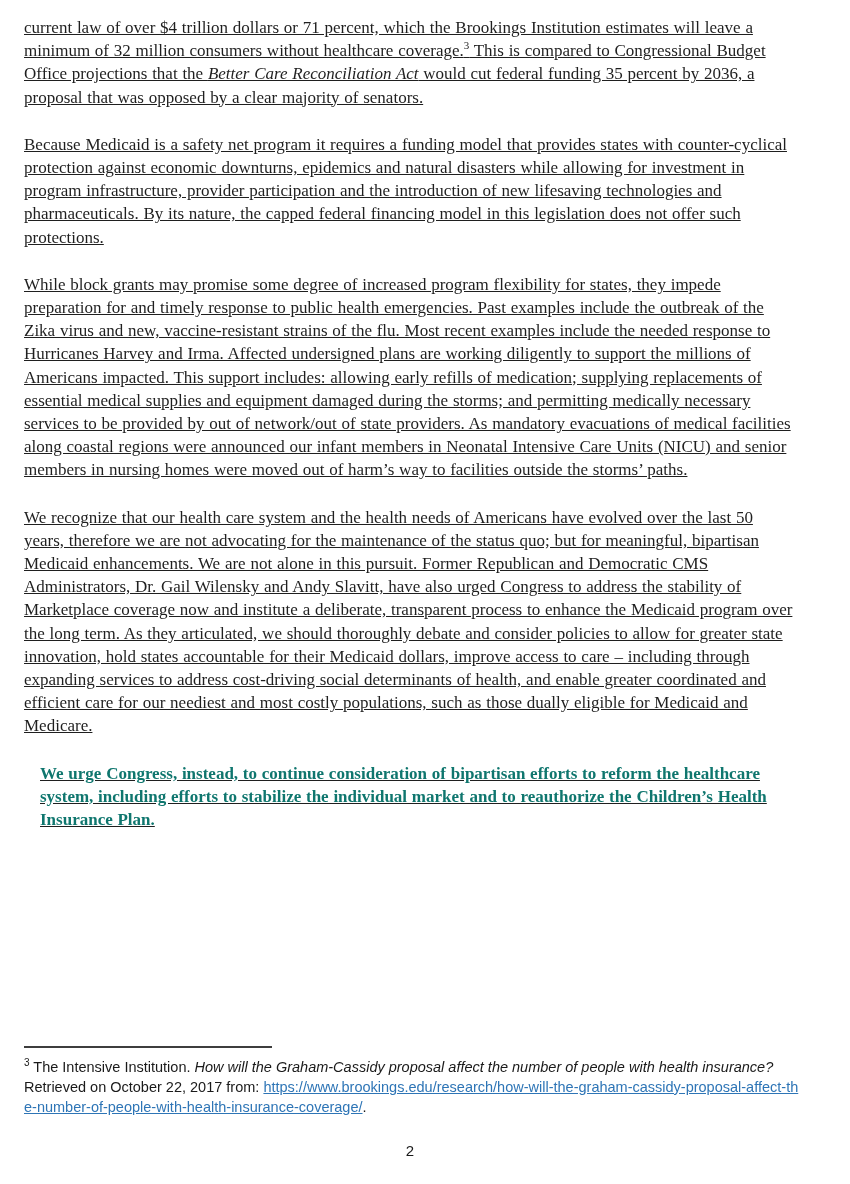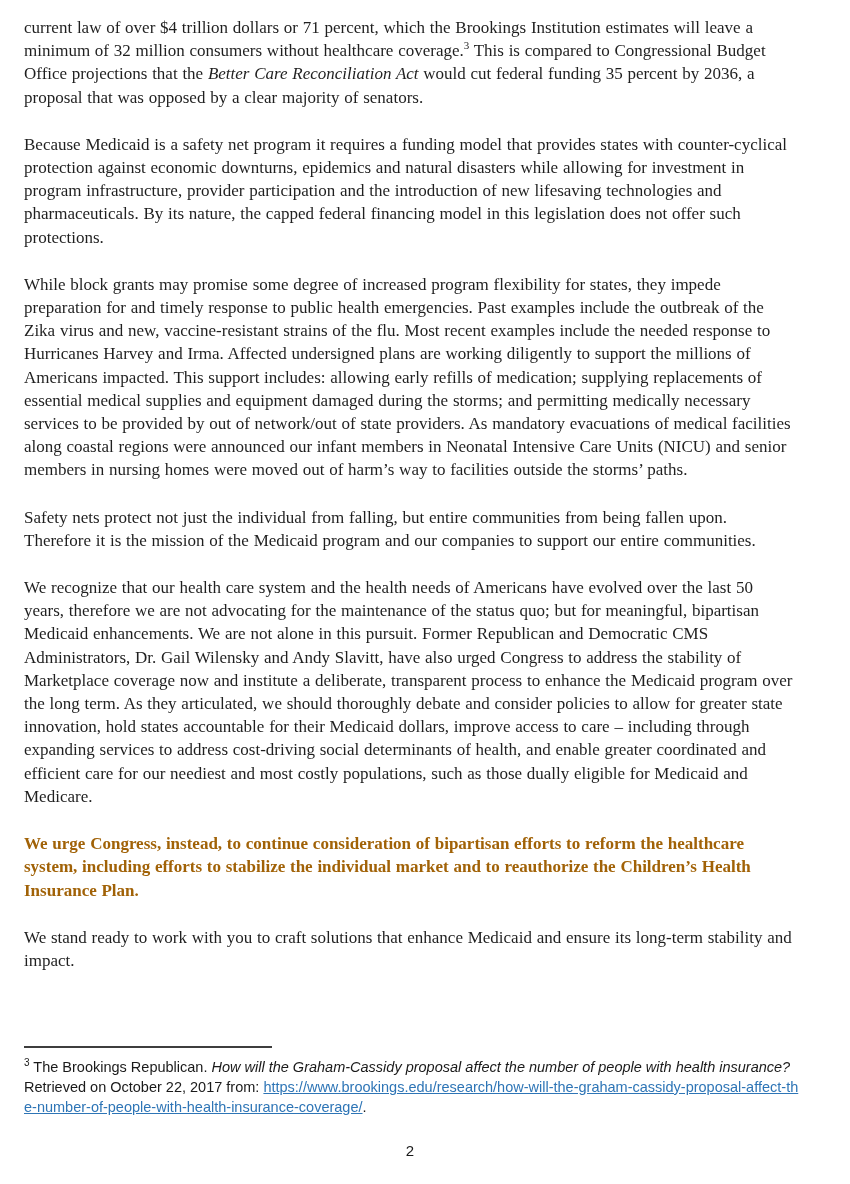--- a/index.html
+++ b/index.html
@@ -4,34 +4,36 @@
 <style>
   html, body { margin: 0; padding: 0; background: #ffffff; }
   .page {
     position: relative;
     width: 820px;
     height: 1184px;
     background: #ffffff;
     font-family: "Liberation Serif", serif;
     color: #1f1f1f;
     overflow: hidden;
+    text-decoration: underline;
   }
   .content {
     padding: 16px 26px 0 24px;
   }
   .content p {
     margin: 0 0 24px 0;
     font-size: 17px;
     line-height: 23.2px;
     text-align: left;
     word-spacing: 0.5px;
   }
   .content p.bold {
     font-weight: bold;
-    color: #a16207;
+    color: #0f766e;
+    margin-left: 16px;
   }
   sup.fn-ref {
     font-size: 11px;
     vertical-align: super;
     line-height: 0;
   }
   .footnote-block {
     position: absolute;
     left: 24px;
     top: 1046px;
@@ -77,28 +79,26 @@
 <body>
 
 <div class="page">
   <div class="content">
     <p><span>current law of over $4 trillion dollars or 71 percent, which the Brookings Institution estimates will leave a minimum of 32 million consumers without healthcare coverage.</span><sup class="fn-ref">3</sup><span> This is compared to Congressional Budget Office projections that the </span><em>Better Care Reconciliation Act</em><span> would cut federal funding 35 percent by 2036, a proposal that was opposed by a clear majority of senators.</span></p>
 
     <p>Because Medicaid is a safety net program it requires a funding model that provides states with counter-cyclical protection against economic downturns, epidemics and natural disasters while allowing for investment in program infrastructure, provider participation  and the introduction of new lifesaving technologies and pharmaceuticals. By its nature, the capped federal financing model in this legislation does not offer such protections.</p>
 
     <p>While block grants may promise some degree of increased program flexibility for states, they impede preparation for and timely response to public health emergencies. Past examples include the outbreak of the Zika virus and new, vaccine-resistant strains of the flu. Most recent examples include the needed response to Hurricanes Harvey and Irma.  Affected undersigned plans are working diligently to support the millions of Americans impacted. This support includes: allowing early refills of medication; supplying replacements of essential medical supplies and equipment damaged during the storms; and permitting medically necessary services to be provided by out of network/out of state providers. As mandatory evacuations of medical facilities along coastal regions were announced our infant members in Neonatal Intensive Care Units (NICU) and senior members in nursing homes were moved out of harm’s way to facilities outside the storms’ paths.</p>
 
-    <p>Safety nets protect not just the individual from falling, but entire communities from being fallen upon. Therefore it is the mission of the Medicaid program and our companies to support our entire communities.</p>
 
     <p>We recognize that our health care system and the health needs of Americans have evolved over the last 50 years, therefore we are not advocating for the maintenance of the status quo; but for meaningful, bipartisan Medicaid enhancements. We are not alone in this pursuit. Former Republican and Democratic CMS Administrators, Dr. Gail Wilensky and Andy Slavitt, have also urged Congress to address the stability of Marketplace coverage now and institute a deliberate, transparent process to enhance the Medicaid program over the long term. As they articulated, we should thoroughly debate and consider policies to allow for greater state innovation, hold states accountable for their Medicaid dollars, improve access to care – including through expanding services to address cost-driving social determinants of health, and enable greater coordinated and efficient care for our neediest and most costly populations, such as those dually eligible for Medicaid and Medicare.</p>
 
     <p class="bold">We urge Congress, instead, to continue consideration of bipartisan efforts to reform the healthcare system, including efforts to stabilize the individual market and to reauthorize the Children’s Health Insurance Plan.</p>
 
-    <p>We stand ready to work with you to craft solutions that enhance Medicaid and ensure its long-term stability and impact.</p>
   </div>
 
   <div class="footnote-block">
     <div class="fn-sep"></div>
-    <p class="footnote"><sup>3</sup><span> The Brookings Republican. </span><em>How will the Graham-Cassidy proposal affect the number of people with health insurance?</em><span> Retrieved on October 22, 2017 from: </span><a class="fn-link">https://www.brookings.edu/research/how-will-the-graham-cassidy-proposal-affect-the-number-of-people-with-health-insurance-coverage/</a><span>.</span></p>
+    <p class="footnote"><sup>3</sup><span> The Intensive Institution. </span><em>How will the Graham-Cassidy proposal affect the number of people with health insurance?</em><span> Retrieved on October 22, 2017 from: </span><a class="fn-link">https://www.brookings.edu/research/how-will-the-graham-cassidy-proposal-affect-the-number-of-people-with-health-insurance-coverage/</a><span>.</span></p>
   </div>
 
   <div class="page-num">2</div>
 </div>
 
 </body></html>

